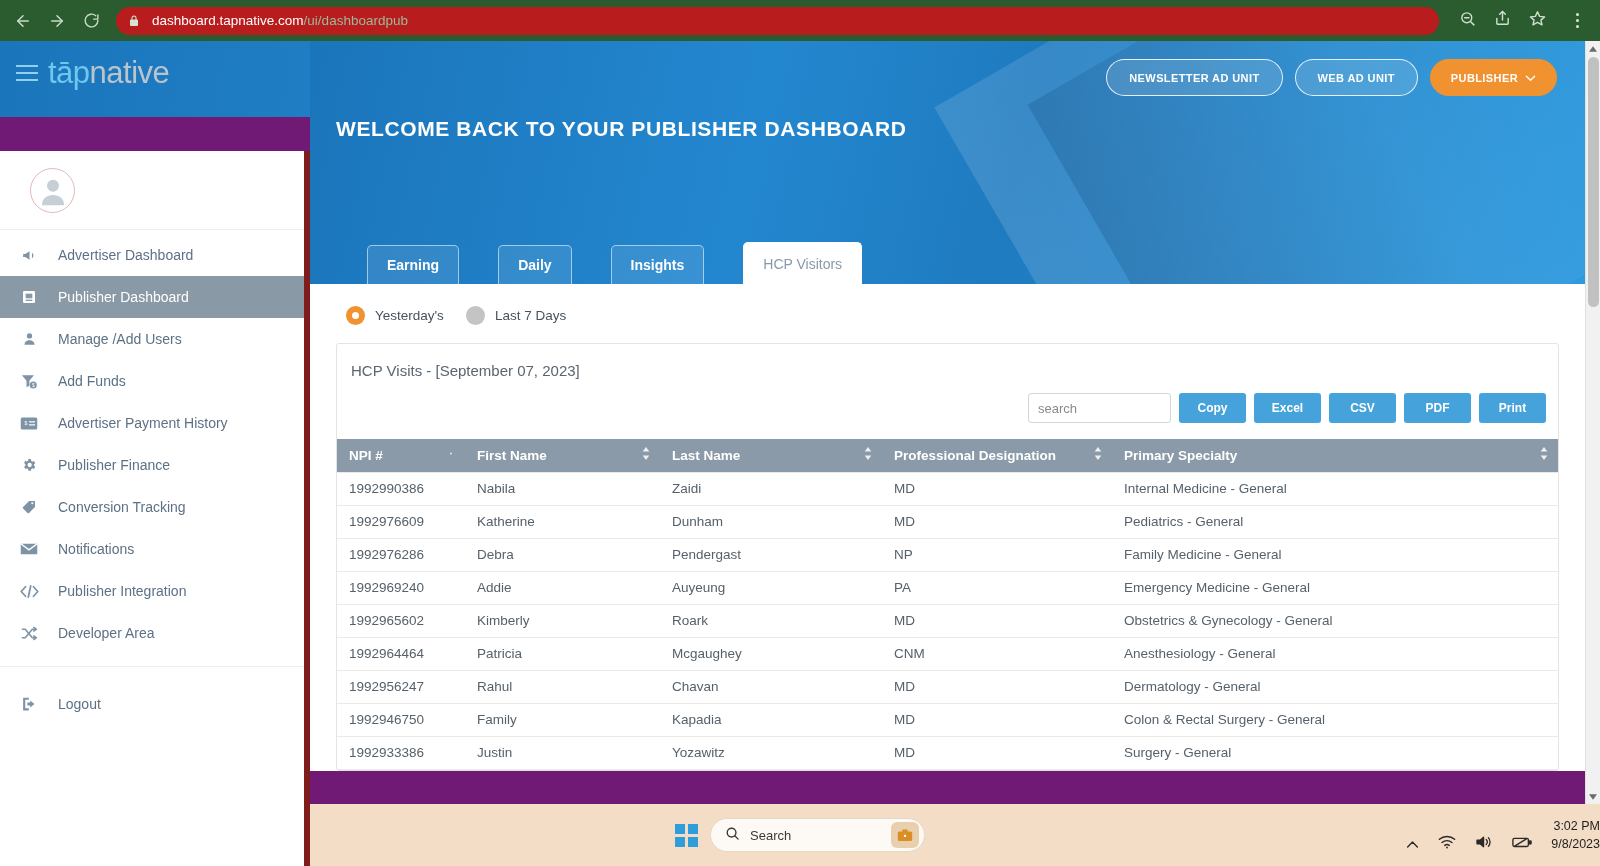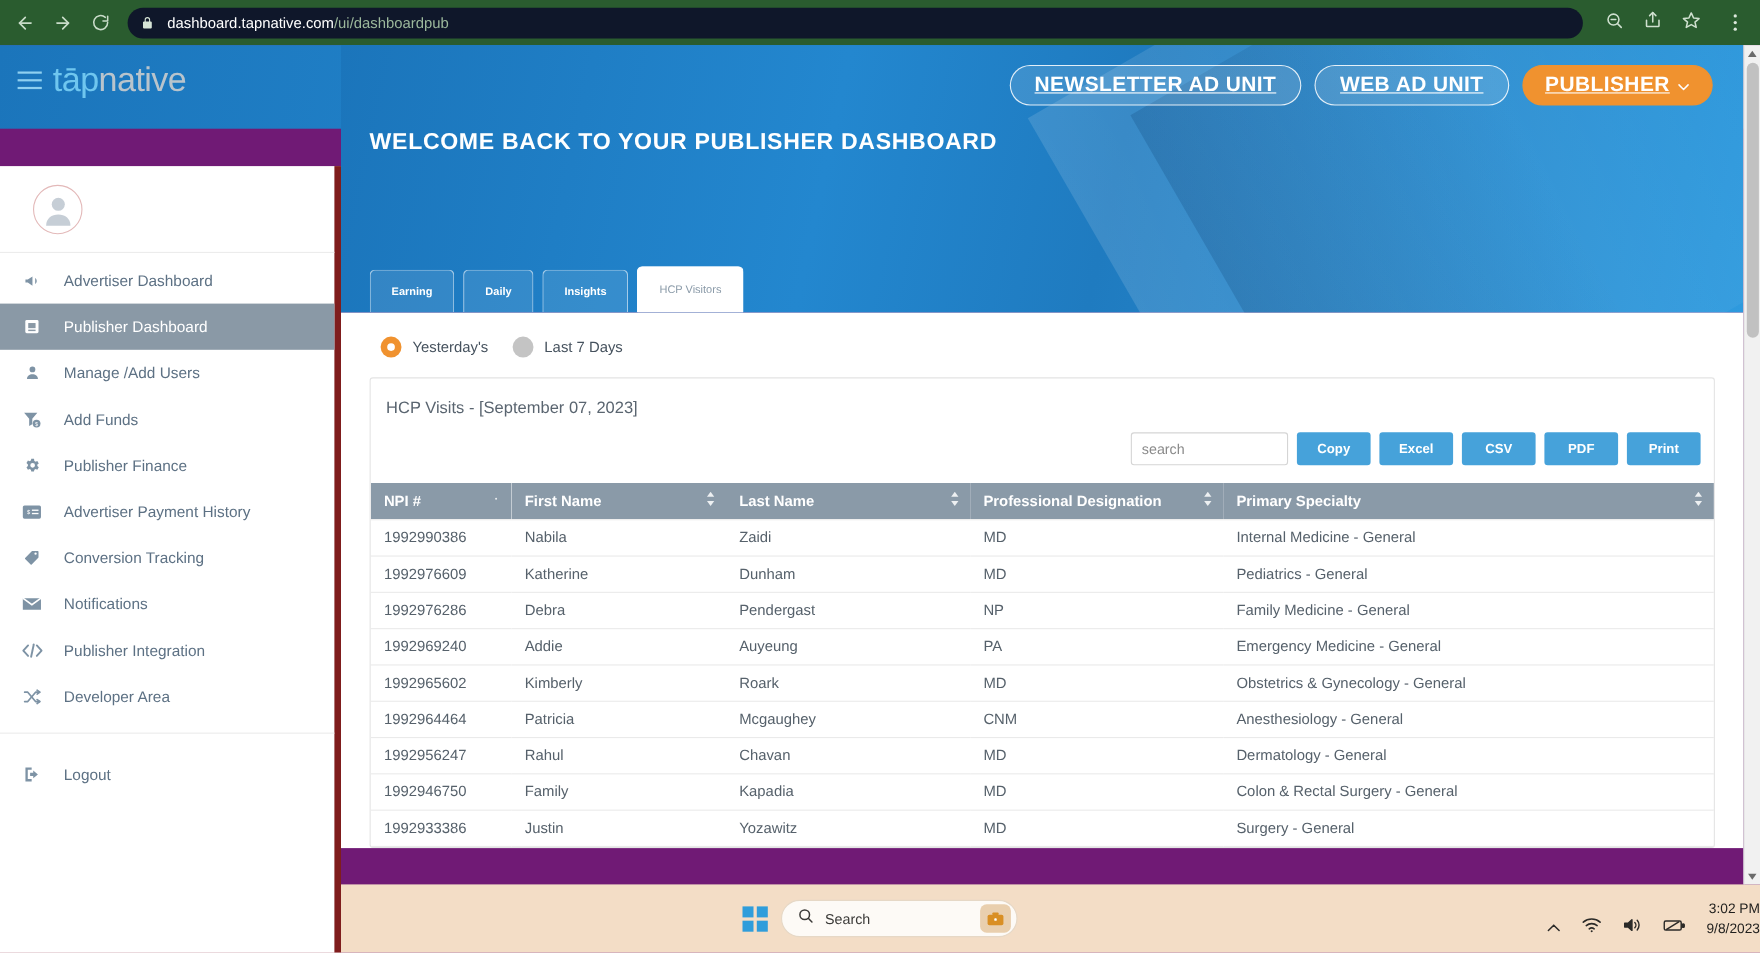--- a/index.html
+++ b/index.html
@@ -15,21 +15,21 @@
     display: flex; align-items: center; gap: 4px;
     padding: 0 10px 0 8px; position: relative;
   }
   .nav-btn {
     width: 30px; height: 30px; border-radius: 50%;
     display: flex; align-items: center; justify-content: center;
     color: #c9dcc9; flex: 0 0 auto;
   }
   .nav-btn svg { display: block; }
   .omnibox {
-    flex: 1 1 auto; height: 28px; background: #0f172a;
+    flex: 1 1 auto; height: 28px; background: #b91c1c;
     border-radius: 14px; display: flex; align-items: center;
     padding: 0 12px; margin-left: 6px; margin-right: 2px;
     min-width: 0; position: relative;
   }
   .lock-icon { margin-right: 12px; display: flex; color: #d6e4d6; }
   .url { font-size: 13.5px; color: #ffffff; white-space: nowrap; }
   .url .dim { color: #9cb89c; }
   .omni-actions {
     display: flex; align-items: center; gap: 18px;
     margin-left: auto; padding-left: 14px; color: #cfe0cf;
@@ -58,22 +58,22 @@
   .hamburger { display: flex; flex-direction: column; gap: 5px; }
   .hamburger i { width: 22px; height: 2px; background: #8fd0f0; display: block; }
   .logo-text { font-size: 31px; letter-spacing: -0.5px; line-height: 1; }
   .logo-text .tap { color: #6fc6ef; }
   .logo-text .native { color: #b9c4cc; }
 
   .header-actions { position: absolute; right: 28px; top: 18px; display: flex; align-items: center; gap: 12px; z-index: 4; }
   .pill-btn {
     height: 37px; padding: 0 22px; border-radius: 19px;
     border: 1px solid rgba(255,255,255,0.85); background: rgba(255,255,255,0.13);
-    color: #fff; font-size: 19px; font-weight: bold; letter-spacing: 0.4px;
-    display: flex; align-items: center; justify-content: center; cursor: pointer; text-decoration: underline;
+    color: #fff; font-size: 11px; font-weight: bold; letter-spacing: 0.4px;
+    display: flex; align-items: center; justify-content: center; cursor: pointer;
   }
   .pill-btn.publisher { background: #f0922f; border-color: #f0922f; gap: 7px; padding: 0 20px; }
 
   
   .sidebar {
     position: absolute; left: 0; top: 110px; width: 310px; bottom: 0;
     background: #ffffff; border-right: 6px solid #7f1d1d; z-index: 5;
   }
   .avatar-block { height: 78px; display: flex; align-items: center; padding-left: 30px; }
   .avatar {
@@ -117,23 +117,23 @@
     background: linear-gradient(90deg, rgba(10,60,110,0.22), rgba(10,60,110,0.0));
   }
   .hero-title {
     position: absolute; left: 26px; top: 76px; color: #fff;
     font-size: 21px; font-weight: bold; letter-spacing: 0.6px; z-index: 2;
   }
   .tabs { position: absolute; left: 26px; bottom: 0; display: flex; align-items: flex-end; gap: 8px; z-index: 2; }
   .tab {
     height: 39px; padding: 0 19px; border-radius: 5px 5px 0 0;
     display: flex; align-items: center; justify-content: center;
-    font-size: 10px; font-weight: bold; color: #ffffff;
+    font-size: 14px; font-weight: bold; color: #ffffff;
     border: 1px solid rgba(255,255,255,0.55); border-bottom: none;
-    background: rgba(255,255,255,0.10); cursor: pointer;
+    background: rgba(255,255,255,0.10); cursor: pointer; margin-left: 31px;
   }
   .tab.active { background: #ffffff; color: #8a9aa8; font-weight: normal; border-color: #fff; height: 42px; }
 
   .content-area { padding: 0 26px; background: #fff; }
   .radio-row { display: flex; align-items: center; gap: 10px; padding: 22px 0 18px 10px; }
   .radio { width: 19px; height: 19px; border-radius: 50%; background: #c4c4c4; display: flex; align-items: center; justify-content: center; cursor: pointer; }
   .radio.checked { background: #f0922f; }
   .radio.checked i { width: 7px; height: 7px; background: #fff; border-radius: 50%; display: block; }
   .radio-label { font-size: 13.5px; color: #46525e; margin-right: 12px; }
 
@@ -334,36 +334,36 @@
             <svg width="18" height="17" viewBox="0 0 24 24" fill="currentColor">
               <path d="M2 3h17l-6.5 8v7l-4 2v-9z"></path>
               <circle cx="18" cy="17" r="5"></circle>
               <text x="18" y="20" font-size="7" text-anchor="middle" fill="#fff">$</text>
             </svg>
           </span>
         <span>Add Funds</span>
       </div>
       <div class="menu-item">
         <span class="mi-icon">
-            <svg width="16" height="16" viewBox="0 0 24 24" fill="currentColor">
-              <path d="M19.4 13a7.6 7.6 0 0 0 0-2l2-1.6-2-3.4-2.4 1a7.6 7.6 0 0 0-1.7-1L14.9 3h-3.8l-.4 2.6c-.6.2-1.2.6-1.7 1l-2.4-1-2 3.4L6.6 11a7.6 7.6 0 0 0 0 2l-2 1.6 2 3.4 2.4-1c.5.4 1.1.8 1.7 1l.4 2.6h3.8l.4-2.6c.6-.2 1.2-.6 1.7-1l2.4 1 2-3.4-2-1.6zM13 15.2a3.2 3.2 0 1 1 0-6.4 3.2 3.2 0 0 1 0 6.4z"></path>
-            </svg>
-          </span>
-        <span>Publisher Finance</span>
-      </div>
-      <div class="menu-item">
-        <span class="mi-icon">
             <svg width="18" height="15" viewBox="0 0 24 20" fill="currentColor">
               <rect x="1" y="2" width="22" height="16" rx="2"></rect>
               <text x="6" y="12" font-size="7" fill="#fff">$</text>
               <rect x="12" y="7" width="8" height="1.6" fill="#fff"></rect>
               <rect x="12" y="11" width="8" height="1.6" fill="#fff"></rect>
             </svg>
           </span>
         <span>Advertiser Payment History</span>
+      </div>
+      <div class="menu-item">
+        <span class="mi-icon">
+            <svg width="16" height="16" viewBox="0 0 24 24" fill="currentColor">
+              <path d="M19.4 13a7.6 7.6 0 0 0 0-2l2-1.6-2-3.4-2.4 1a7.6 7.6 0 0 0-1.7-1L14.9 3h-3.8l-.4 2.6c-.6.2-1.2.6-1.7 1l-2.4-1-2 3.4L6.6 11a7.6 7.6 0 0 0 0 2l-2 1.6 2 3.4 2.4-1c.5.4 1.1.8 1.7 1l.4 2.6h3.8l.4-2.6c.6-.2 1.2-.6 1.7-1l2.4 1 2-3.4-2-1.6zM13 15.2a3.2 3.2 0 1 1 0-6.4 3.2 3.2 0 0 1 0 6.4z"></path>
+            </svg>
+          </span>
+        <span>Publisher Finance</span>
       </div>
       <div class="menu-item">
         <span class="mi-icon">
             <svg width="16" height="16" viewBox="0 0 24 24" fill="currentColor">
               <path d="M21 11.5V4a1 1 0 0 0-1-1h-7.5a1 1 0 0 0-.7.3l-9 9a1 1 0 0 0 0 1.4l7.5 7.5a1 1 0 0 0 1.4 0l9-9a1 1 0 0 0 .3-.7zM17 8a1.6 1.6 0 1 1 0-3.2A1.6 1.6 0 0 1 17 8z"></path>
             </svg>
           </span>
         <span>Conversion Tracking</span>
       </div>
       <div class="menu-item">

